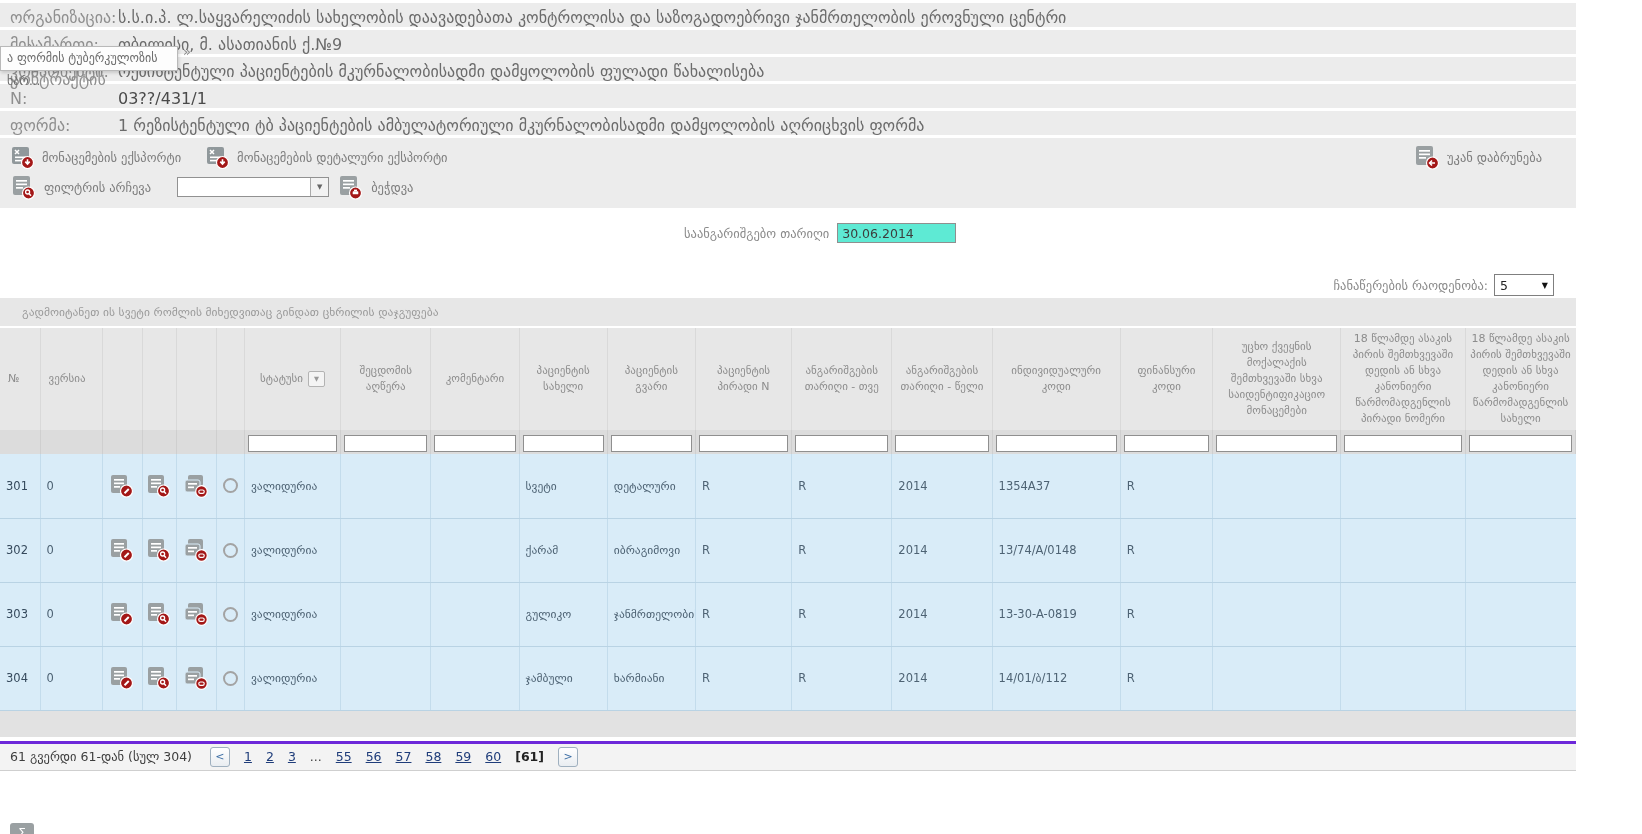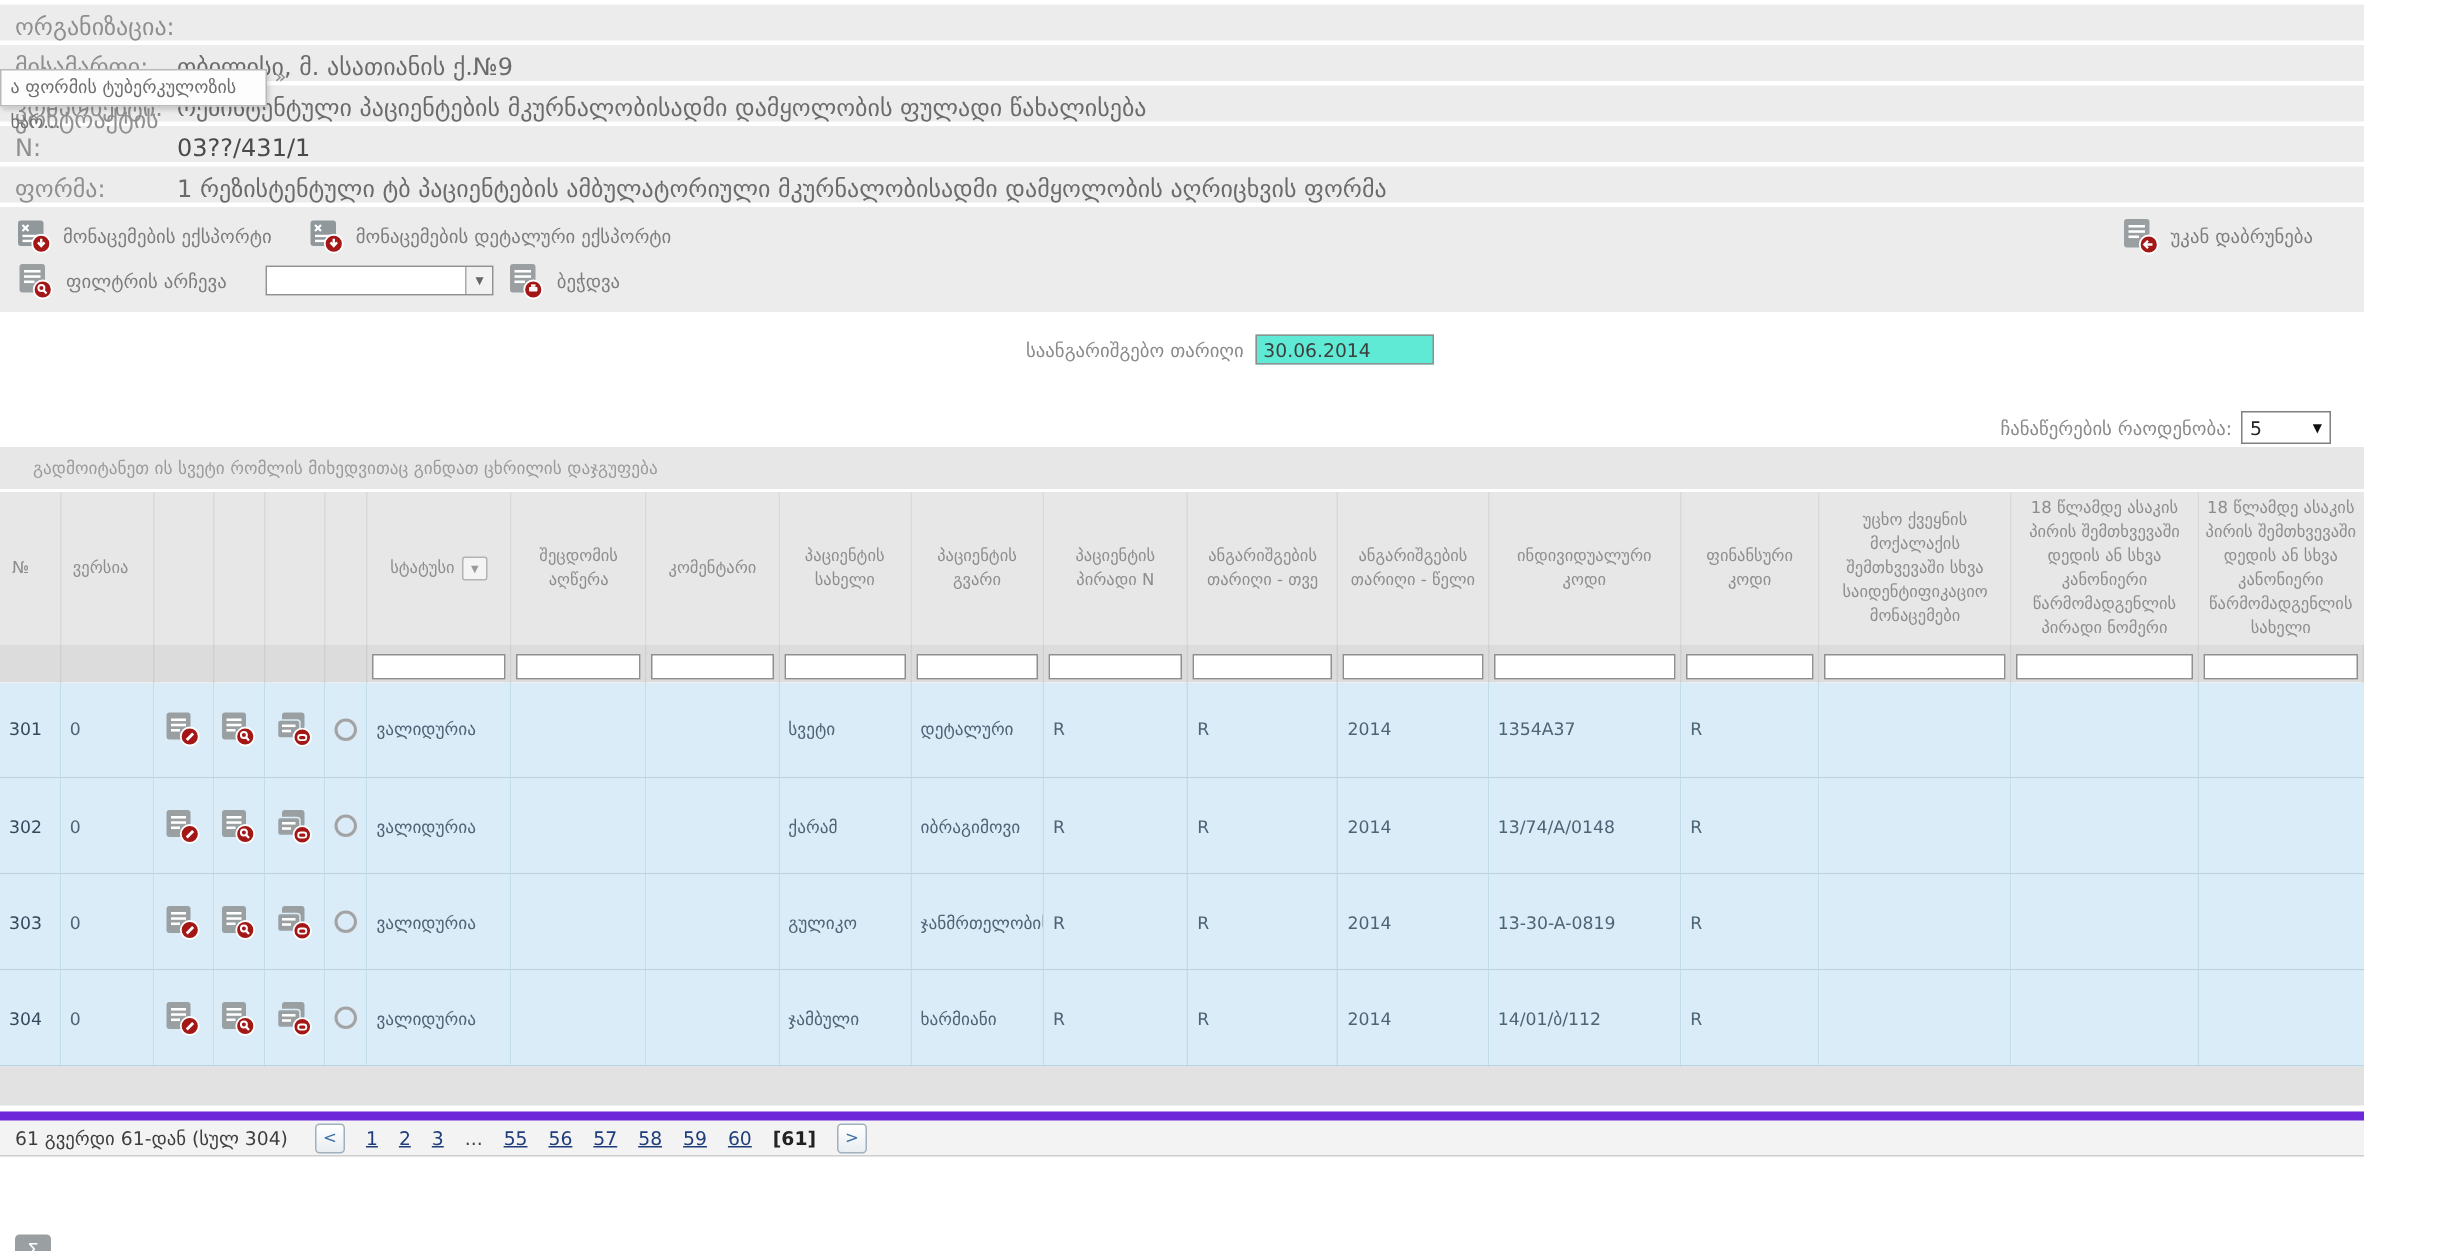--- a/index.html
+++ b/index.html
@@ -67,21 +67,21 @@
   .icon-cell { text-align:center; padding:0 2px; }
   .radio { width:15px; height:15px; border:2px solid #a3a3a3; border-radius:50%;
            margin:0 auto; background:transparent; cursor:pointer; }
   .hdr-filter-btn { display:inline-block; width:17px; height:16px; background:#f4f4f4;
                     border:1px solid #b3b3b3; border-radius:2px; font-size:6.5px; color:#9a9a9a;
                     line-height:14px; vertical-align:middle; margin-left:5px; cursor:pointer; }
 
   .table-footer { background:#e2e2e2; height:26px; width:1576px; }
 
   
-  .pager { margin-top:4px; width:1576px; background:#f3f3f3; border-top:6px solid #6d28d9;
+  .pager { margin-top:4px; width:1576px; background:#f3f3f3; border-top:3px solid #6d28d9;
            border-bottom:1px solid #cfcfcf; height:30px; display:flex; align-items:center;
            padding-left:10px; font-size:12.5px; color:#3e3e3e; gap:14px; }
   .pager .summary { margin-right:4px; }
   .nav-btn { width:20px; height:20px; border:1px solid #9fb0bf; border-radius:3px;
              background:linear-gradient(#ffffff,#e9edf1); color:#3c6ea5; font-size:11px;
              display:flex; align-items:center; justify-content:center; cursor:pointer; }
   .page-link { color:#1f3d7a; text-decoration:underline; cursor:pointer; }
   .page-ellipsis { color:#444; }
   .page-current { font-weight:bold; color:#222; }
 
@@ -93,20 +93,21 @@
   svg { display:block; }
 </style>
 </head>
 <body>
 
 <div class="content">
 
   <div class="info-section">
     <div class="info-row">
       <span class="lbl">ორგანიზაცია:</span>
+      <span class="val">ს.ს.ი.პ. ლ.საყვარელიძის სახელობის დაავადებათა კონტროლისა და საზოგადოებრივი ჯანმრთელობის ეროვნული ცენტრი</span>
     </div>
     <div class="info-row">
       <span class="lbl">მისამართი:</span>
       <span class="val">თბილისი, მ. ასათიანის ქ.№9</span>
     </div>
     <div class="info-row">
       <span class="lbl">სუბ კომპონენტი:</span>
       <span class="val">რეზისტენტული პაციენტების მკურნალობისადმი დამყოლობის ფულადი წახალისება</span>
     </div>
     <div class="info-row">

